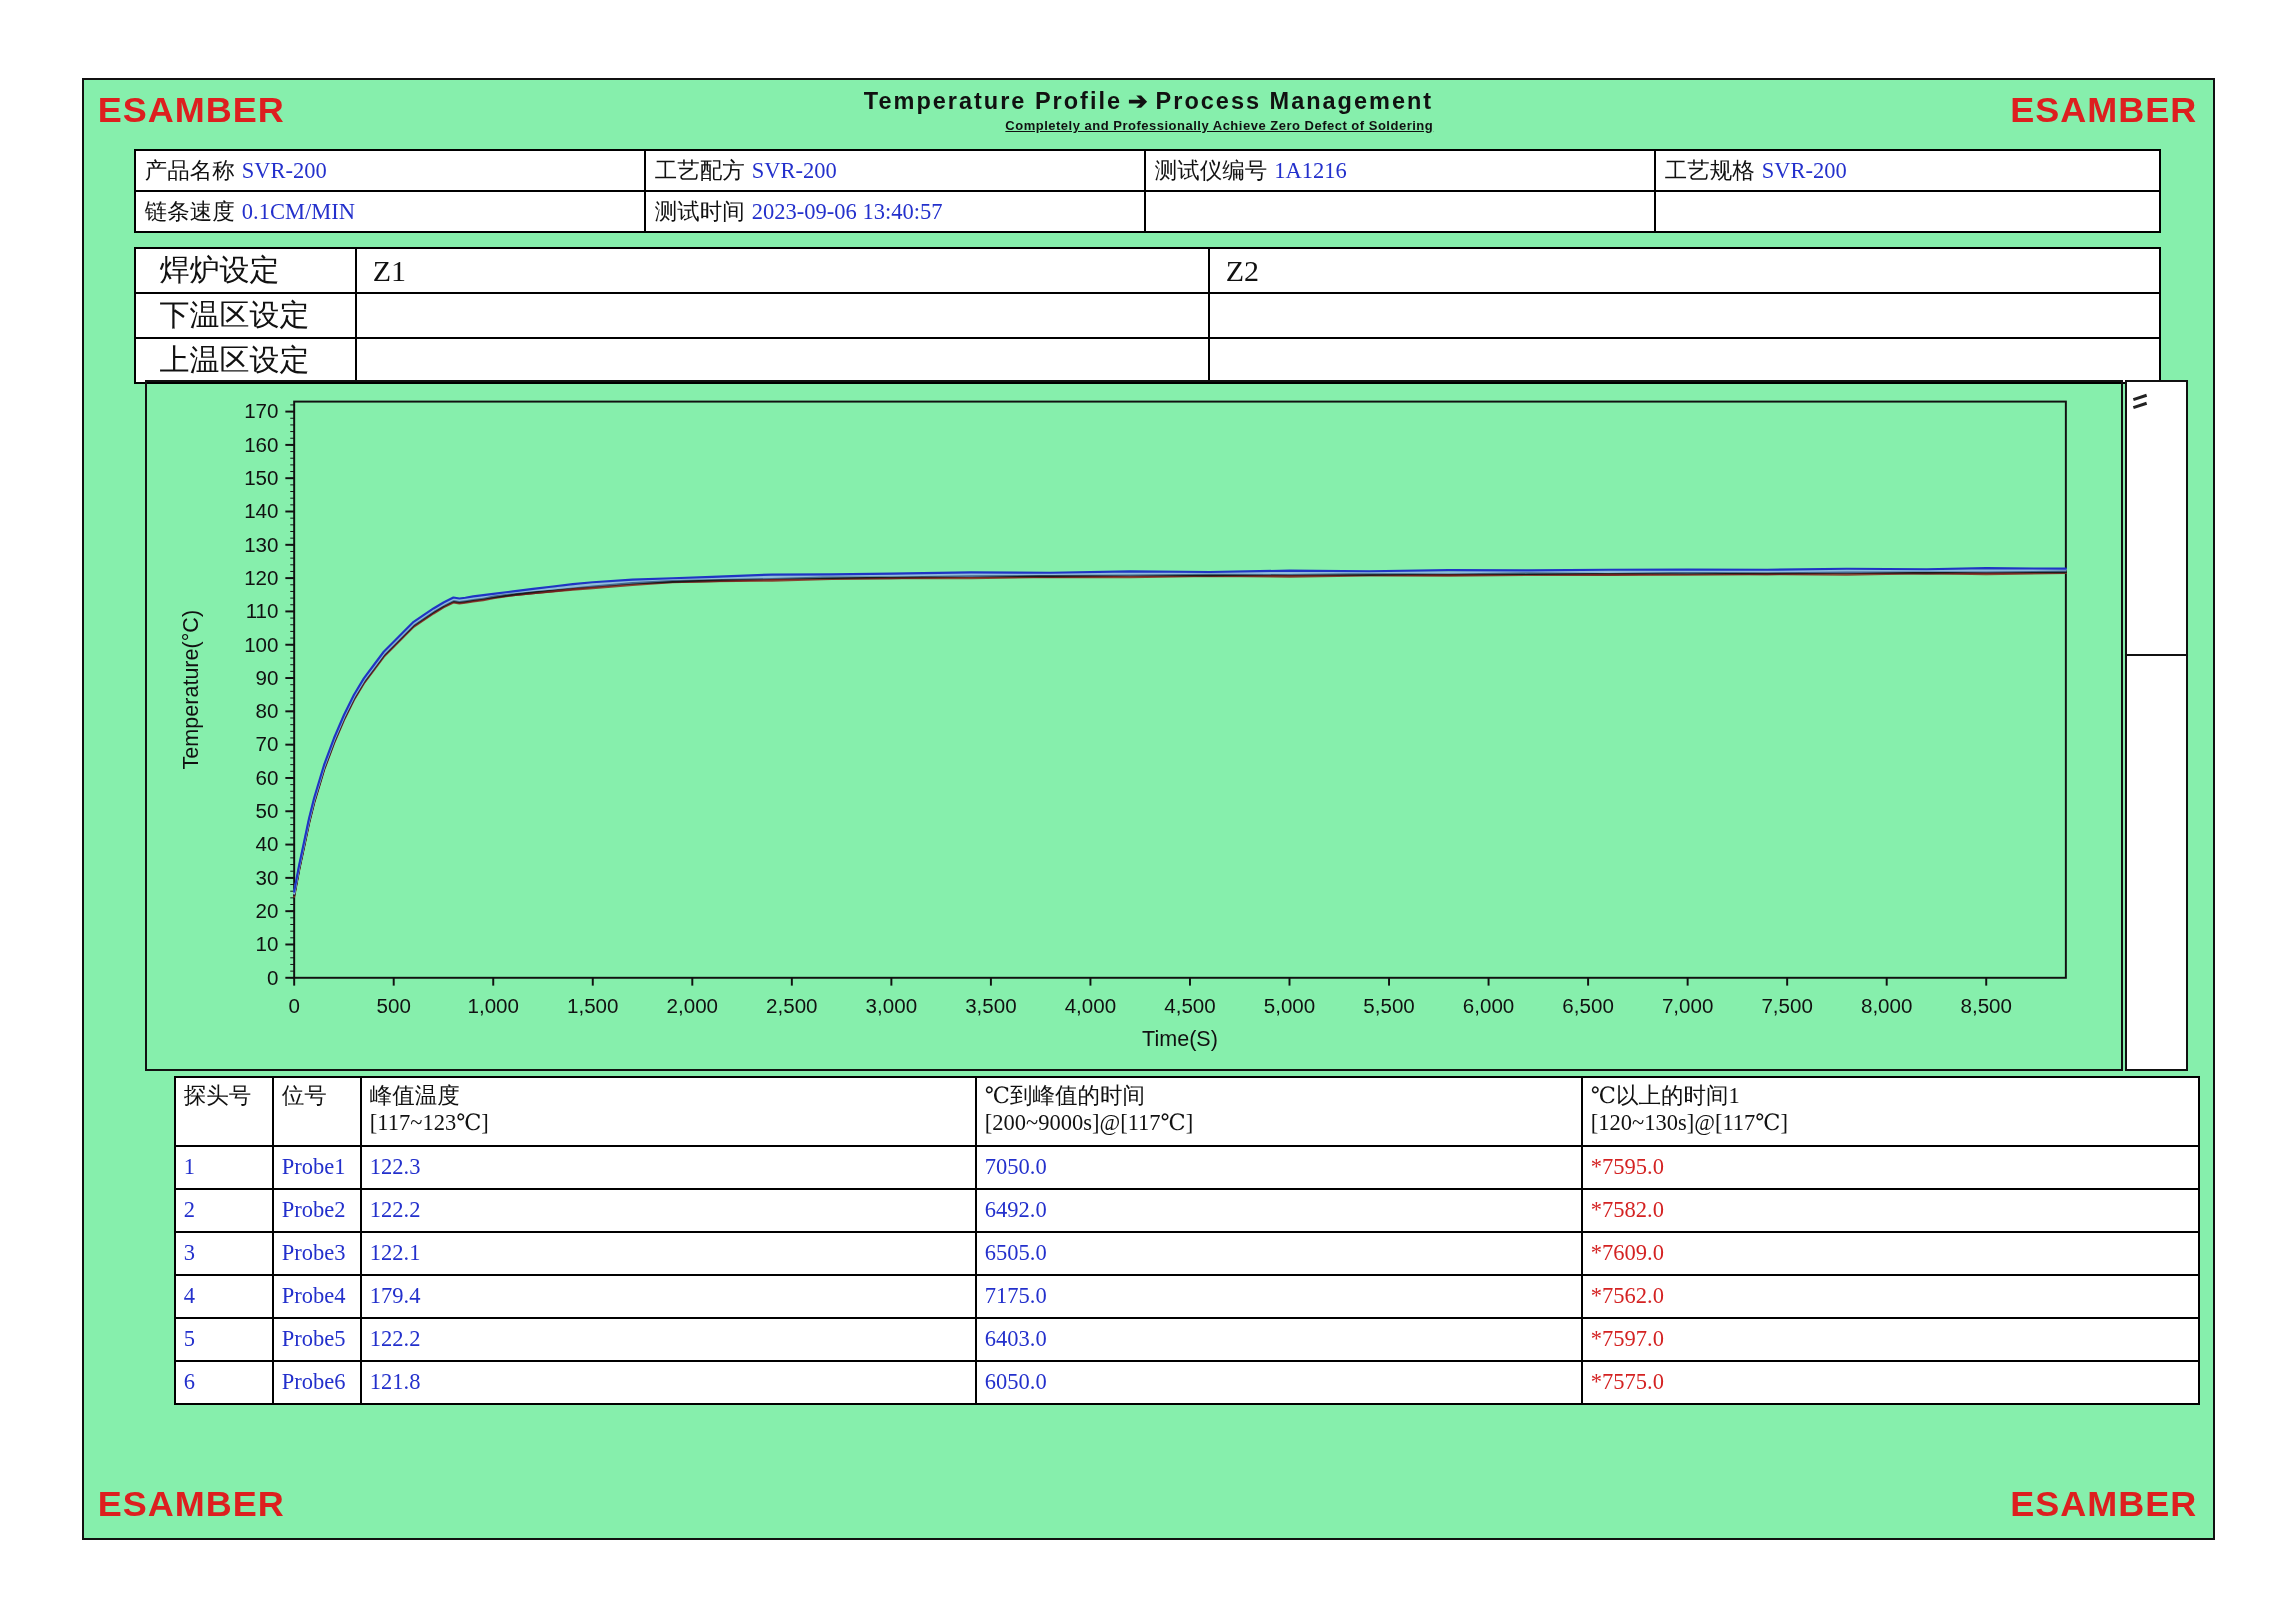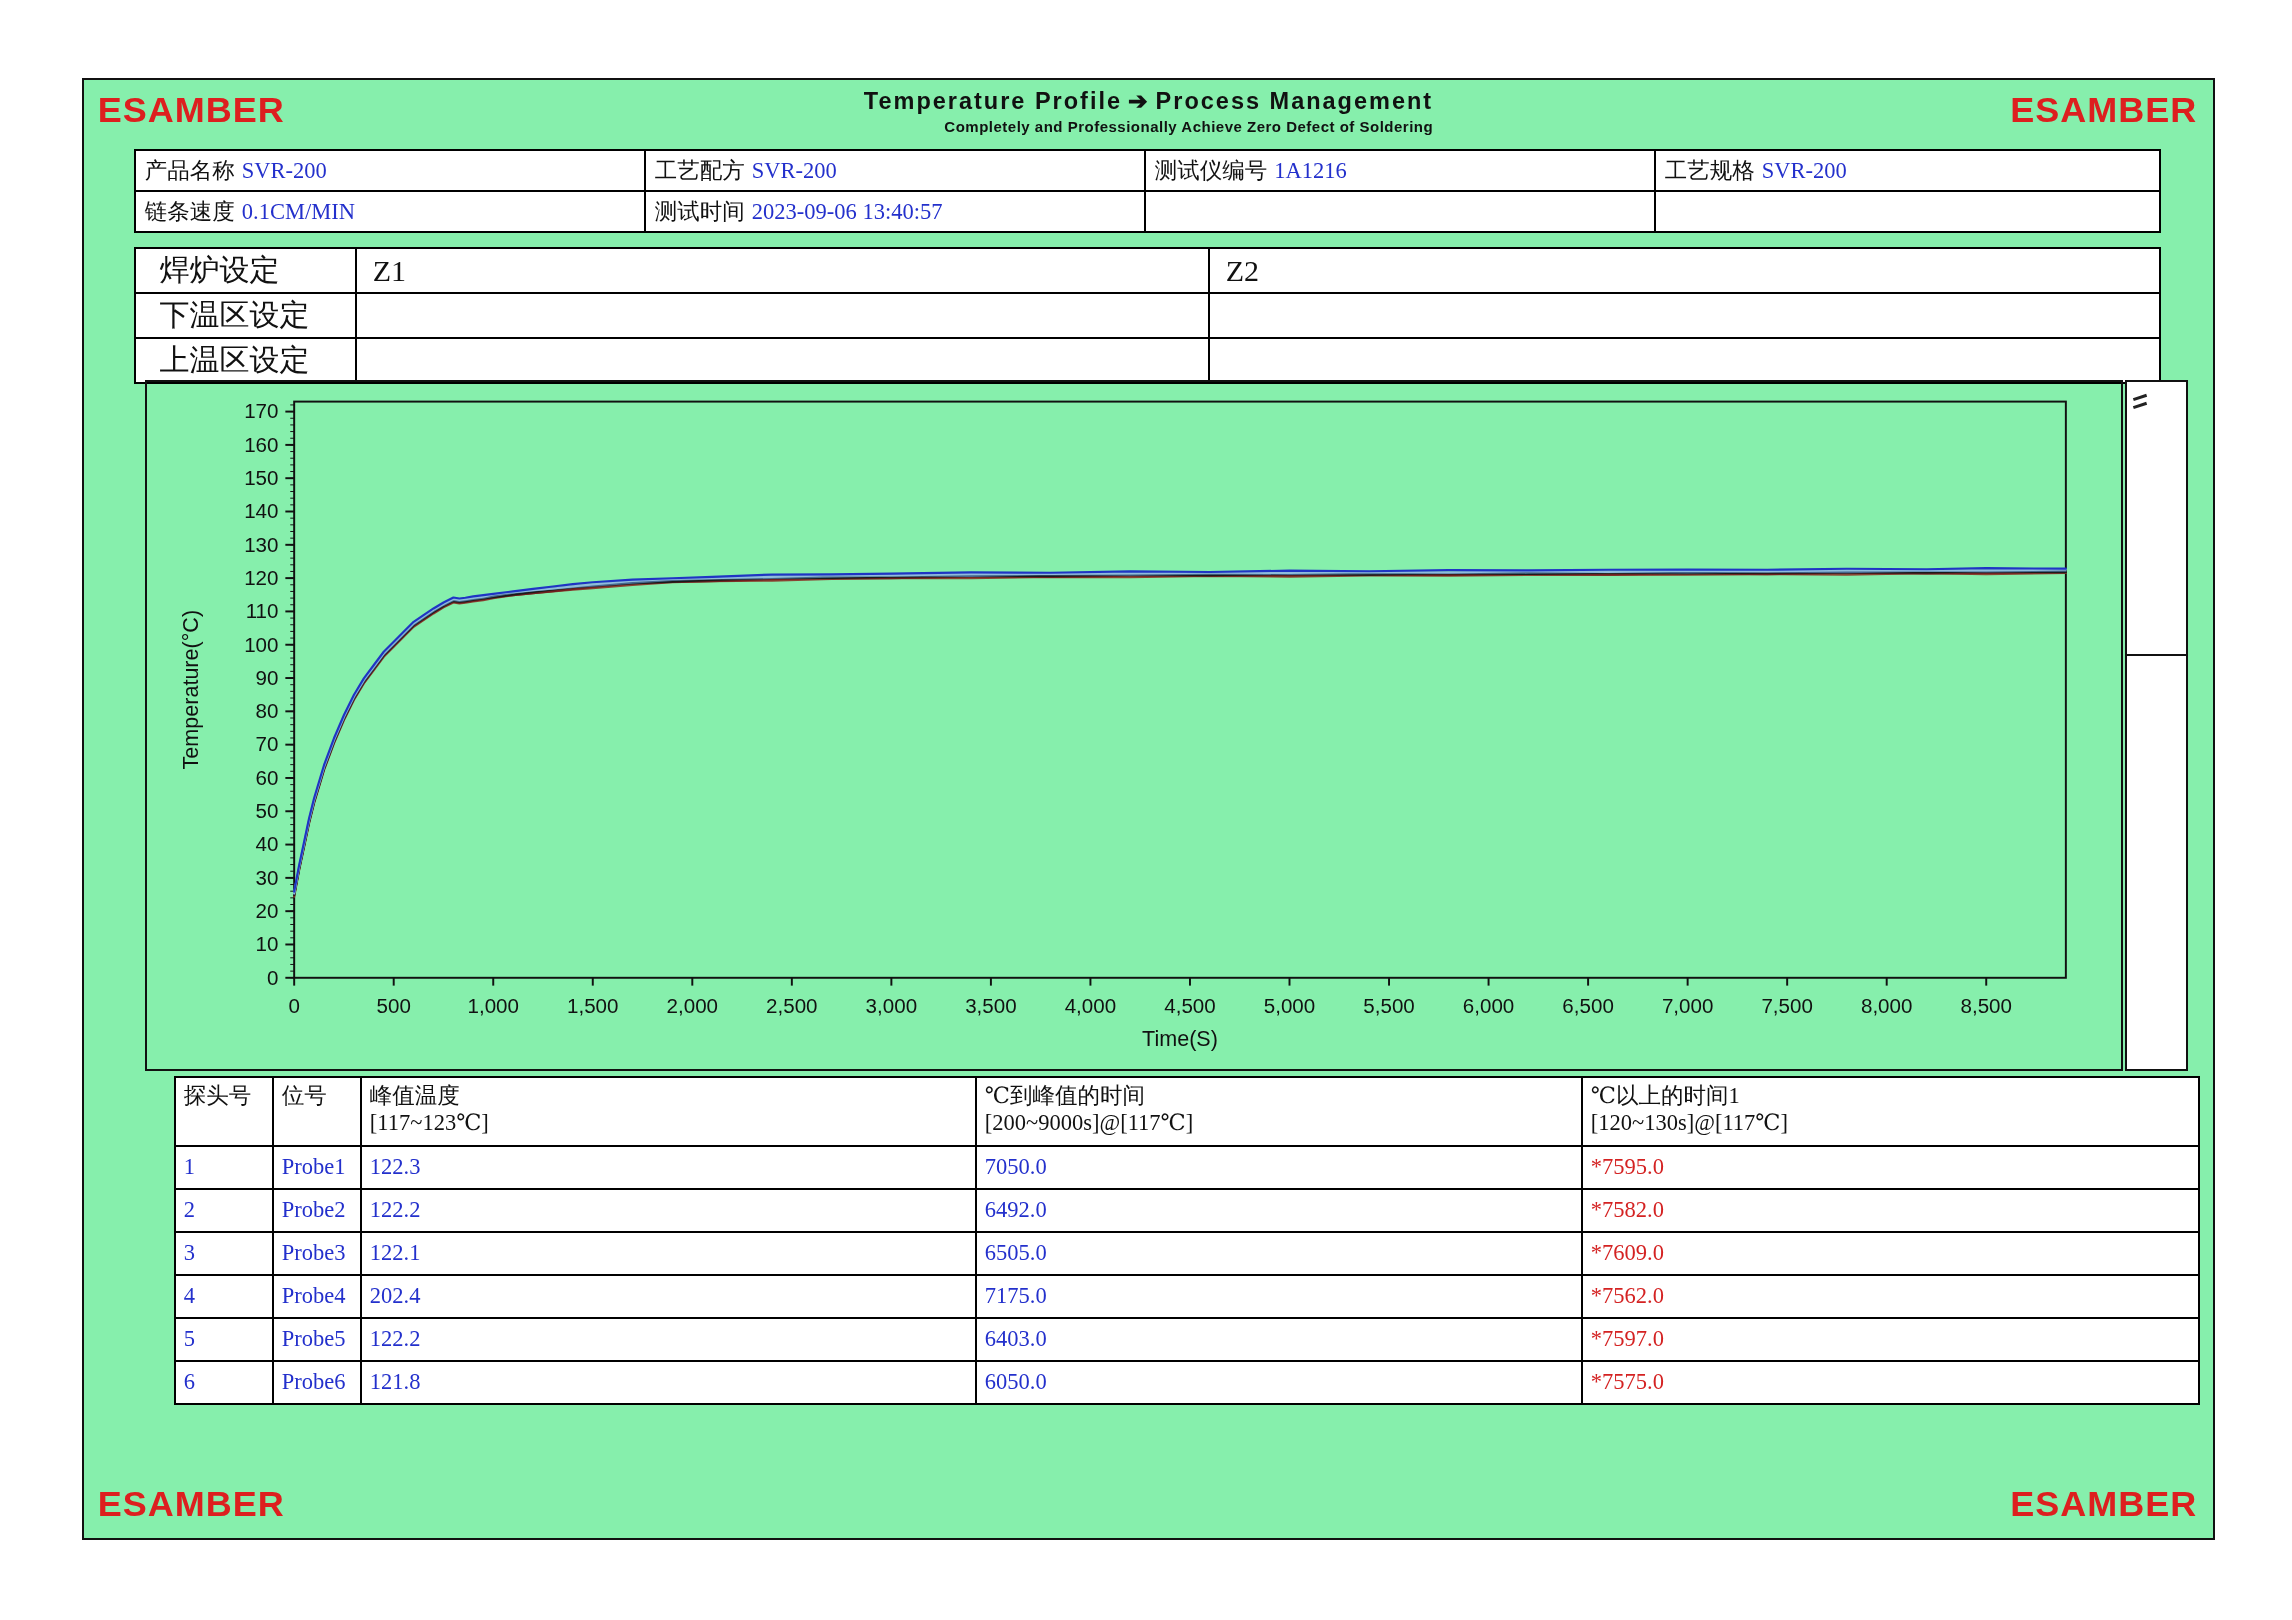--- a/index.html
+++ b/index.html
@@ -7,21 +7,21 @@
   #sheet{position:absolute;left:82px;top:78px;width:2129px;height:1458px;border:2.9px solid #111;background:#86efac;}
   .logo{position:absolute;color:#dd1f1f;font-weight:800;font-size:36px;letter-spacing:1px;
         font-family:"Liberation Sans",sans-serif;transform:scaleY(0.95);}
   .logo.tl{left:13.7px;top:9.8px;}
   .logo.tr{right:15.7px;top:9.8px;}
   .logo.bl{left:13.7px;top:1404px;}
   .logo.br{right:15.7px;top:1404px;}
   .titleblock{position:absolute;left:50%;top:7px;transform:translateX(-50%);text-align:right;white-space:nowrap;}
   .title{font-size:23.5px;font-weight:700;letter-spacing:2px;color:#111;}
   .title .arrow{margin:0 5.9px;font-size:23.5px;}
-  .subtitle{font-size:15px;font-weight:700;letter-spacing:0.5px;color:#111;margin-top:2.9px;}
+  .subtitle{font-size:13px;font-weight:700;letter-spacing:0.5px;color:#111;margin-top:2.9px;text-decoration:underline;}
   table{border-collapse:collapse;table-layout:fixed;position:absolute;background:#fff;}
   td{border:2px solid #000;overflow:hidden;white-space:nowrap;}
   .info{left:50px;top:69px;width:2024px;border:2.9px solid #000;}
   .info td{height:39px;padding:0 0 0 8.8px;font-family:"Liberation Serif","DejaVu Serif",serif;font-size:22.5px;}
   .lbl{color:#111;}
   .val{color:#2330cc;margin-left:7px;}
   .oven{left:50px;top:167px;width:2024px;border:2.9px solid #000;}
   .oven td{height:39px;font-family:"Liberation Serif","DejaVu Serif",serif;font-size:30px;color:#111;}
   .oven td.olbl{padding-left:23.5px;}
   .oven td.zone{padding-left:15.7px;}
@@ -315,21 +315,21 @@
     <tr class="datarow">
       <td class="c-blue">3</td>
       <td class="c-blue">Probe3</td>
       <td class="c-blue">122.1</td>
       <td class="c-blue">6505.0</td>
       <td class="c-red">*7609.0</td>
     </tr>
     <tr class="datarow">
       <td class="c-blue">4</td>
       <td class="c-blue">Probe4</td>
-      <td class="c-blue">202.4</td>
+      <td class="c-blue">179.4</td>
       <td class="c-blue">7175.0</td>
       <td class="c-red">*7562.0</td>
     </tr>
     <tr class="datarow">
       <td class="c-blue">5</td>
       <td class="c-blue">Probe5</td>
       <td class="c-blue">122.2</td>
       <td class="c-blue">6403.0</td>
       <td class="c-red">*7597.0</td>
     </tr>

